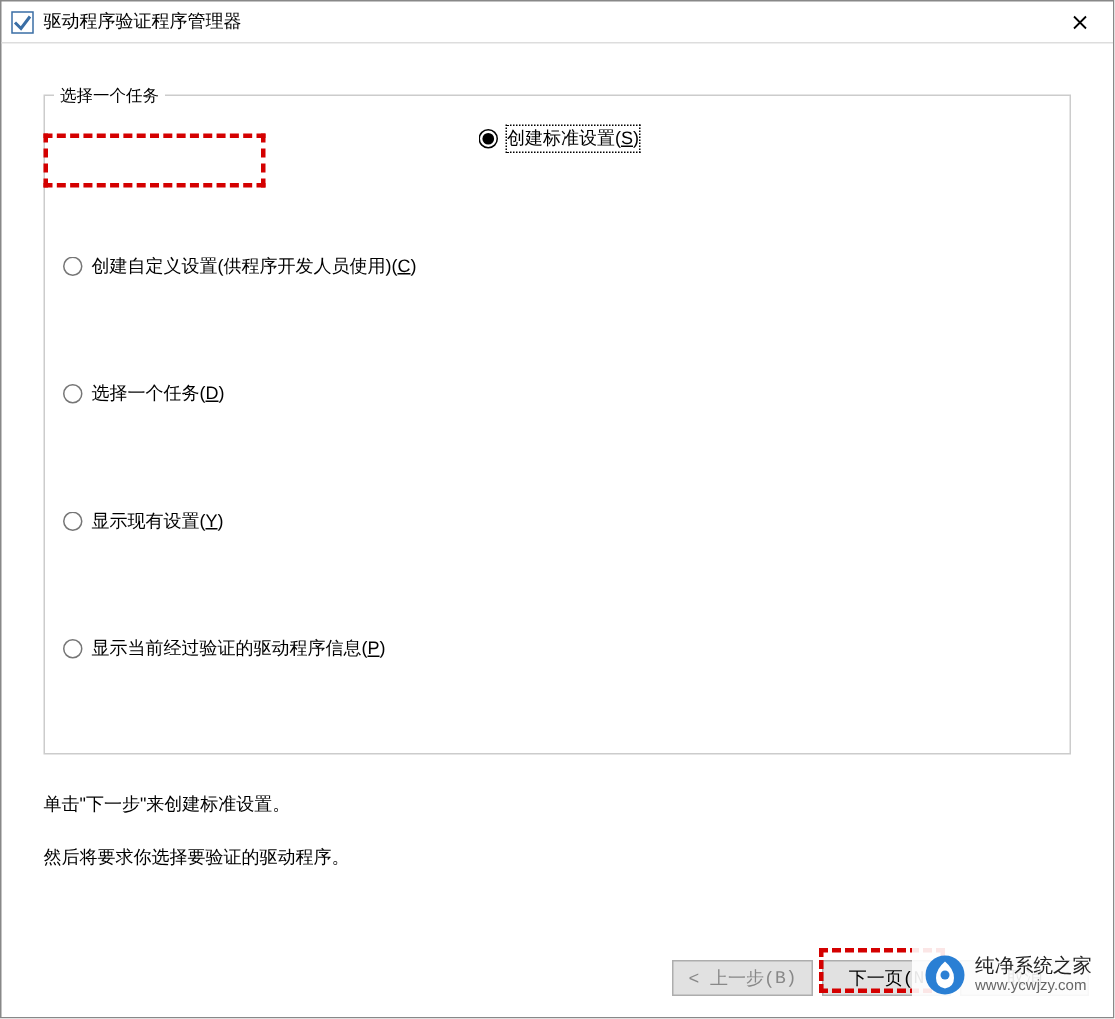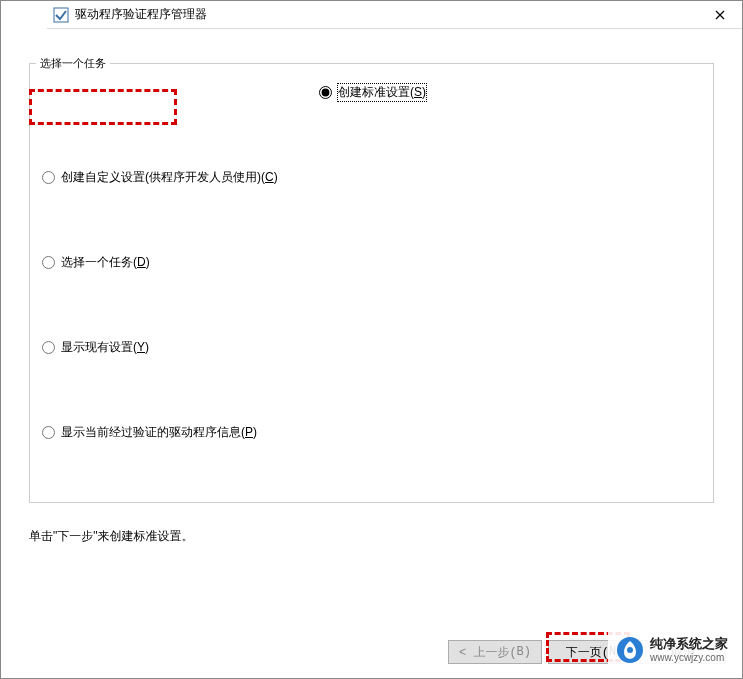--- a/index.html
+++ b/index.html
@@ -23,21 +23,20 @@
       background: #fff;
       position: relative;
     }
     .titlebar {
       height: 28px;
       display: flex;
       align-items: center;
       padding: 0 6px;
       border-bottom: 1px solid #ddd;
       position: relative;
-      margin-left: 46px;
     }
     .titlebar-icon {
       width: 16px;
       height: 16px;
       margin-right: 6px;
       display: inline-flex;
       align-items: center;
       justify-content: center;
     }
     .titlebar-icon svg {
@@ -157,21 +156,21 @@
       align-items: center;
       justify-content: center;
     }
     .watermark-text {
       display: flex;
       flex-direction: column;
       line-height: 1.1;
     }
     .watermark-text .cn {
       font-size: 13px;
-      font-weight: bold;
+      font-weight: normal;
       color: #222;
     }
     .watermark-text .url {
       font-size: 10px;
       color: #666;
     }
     .dotted-focus {
       outline: 1px dotted #000;
       outline-offset: 0px;
     }
@@ -232,20 +231,21 @@
       <div class="radio-row" style="margin-bottom:0;">
         <input type="radio" name="task" class="radio-input" style="">
         <label class="radio-label">
           <span>显示当前经过验证的驱动程序信息(</span><span class="underline">P</span><span>)</span>
         </label>
       </div>
     </div>
 
     <div class="instruction">
       <p>单击"下一步"来创建标准设置。</p>
+      <p>然后将要求你选择要验证的驱动程序。</p>
     </div>
 
     <div class="button-row">
       <button class="btn" disabled="">
         <span>&lt; 上一步(</span>
           <span class="underline">B</span>
           <span>)</span>
       </button>
       <button class="btn">
         <span>下一页(</span>

